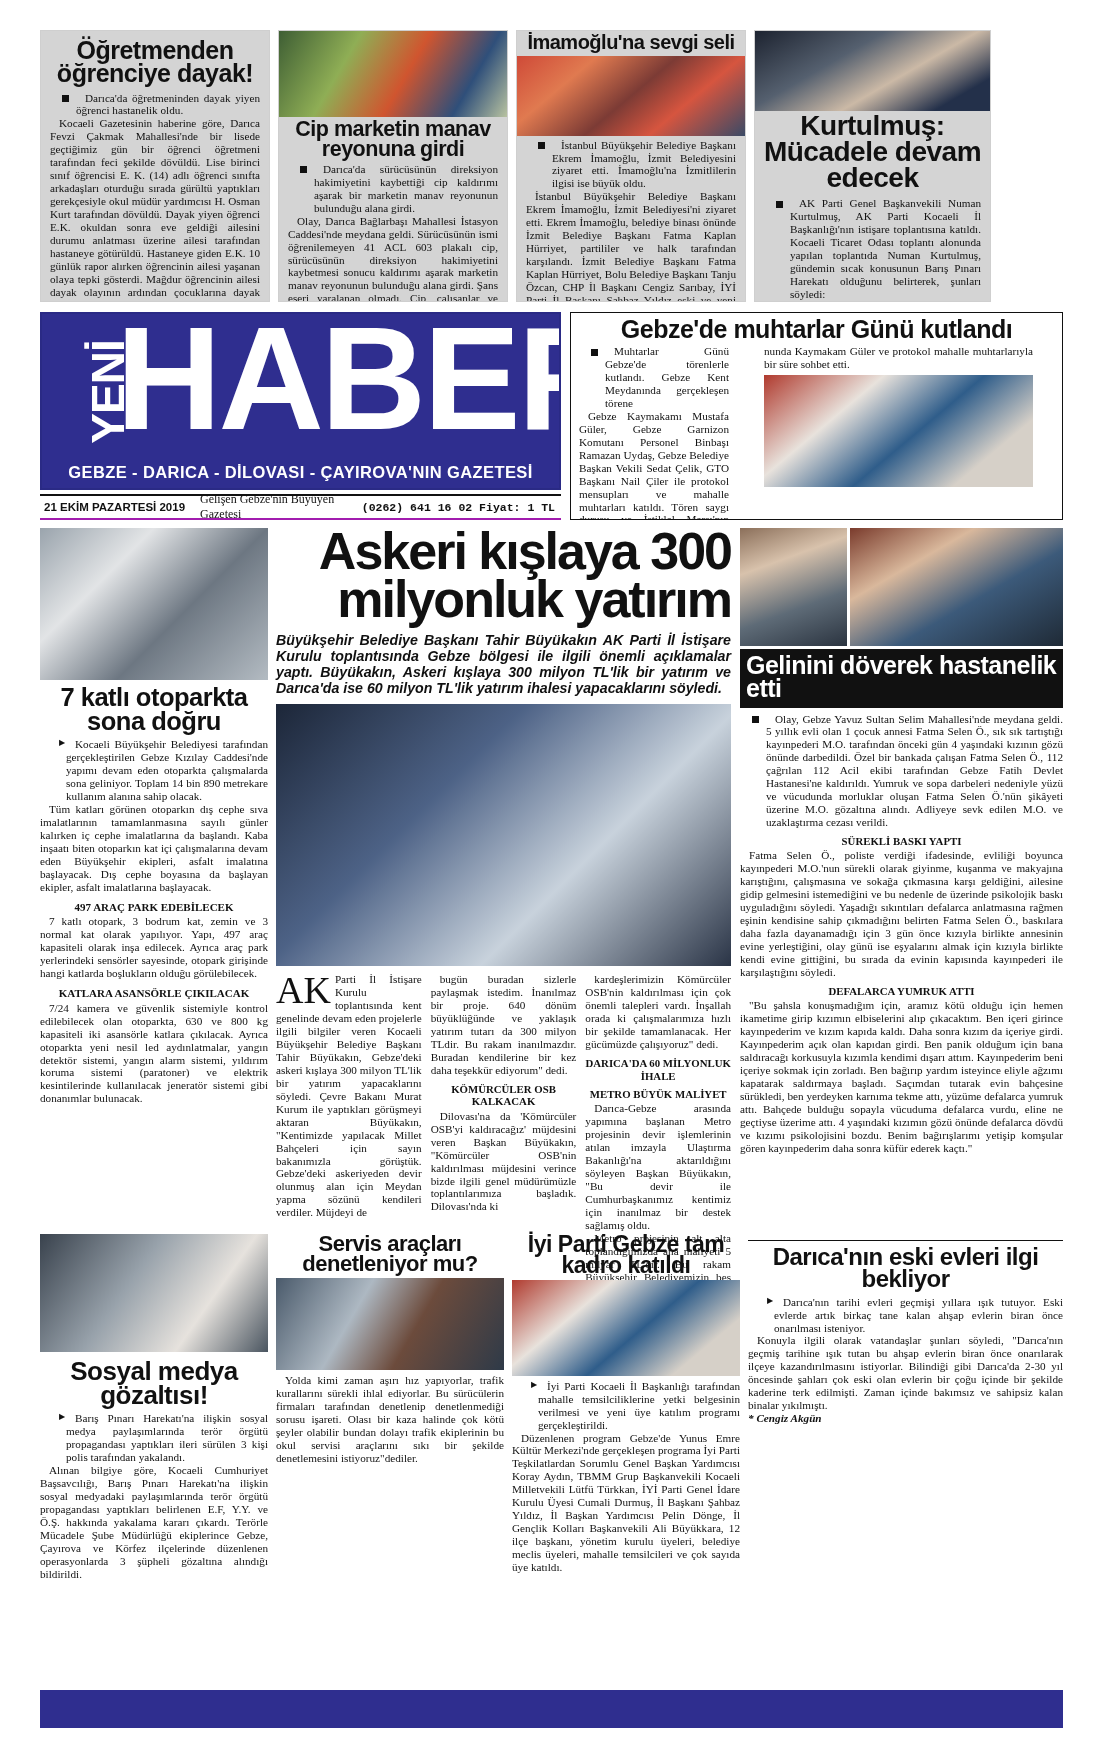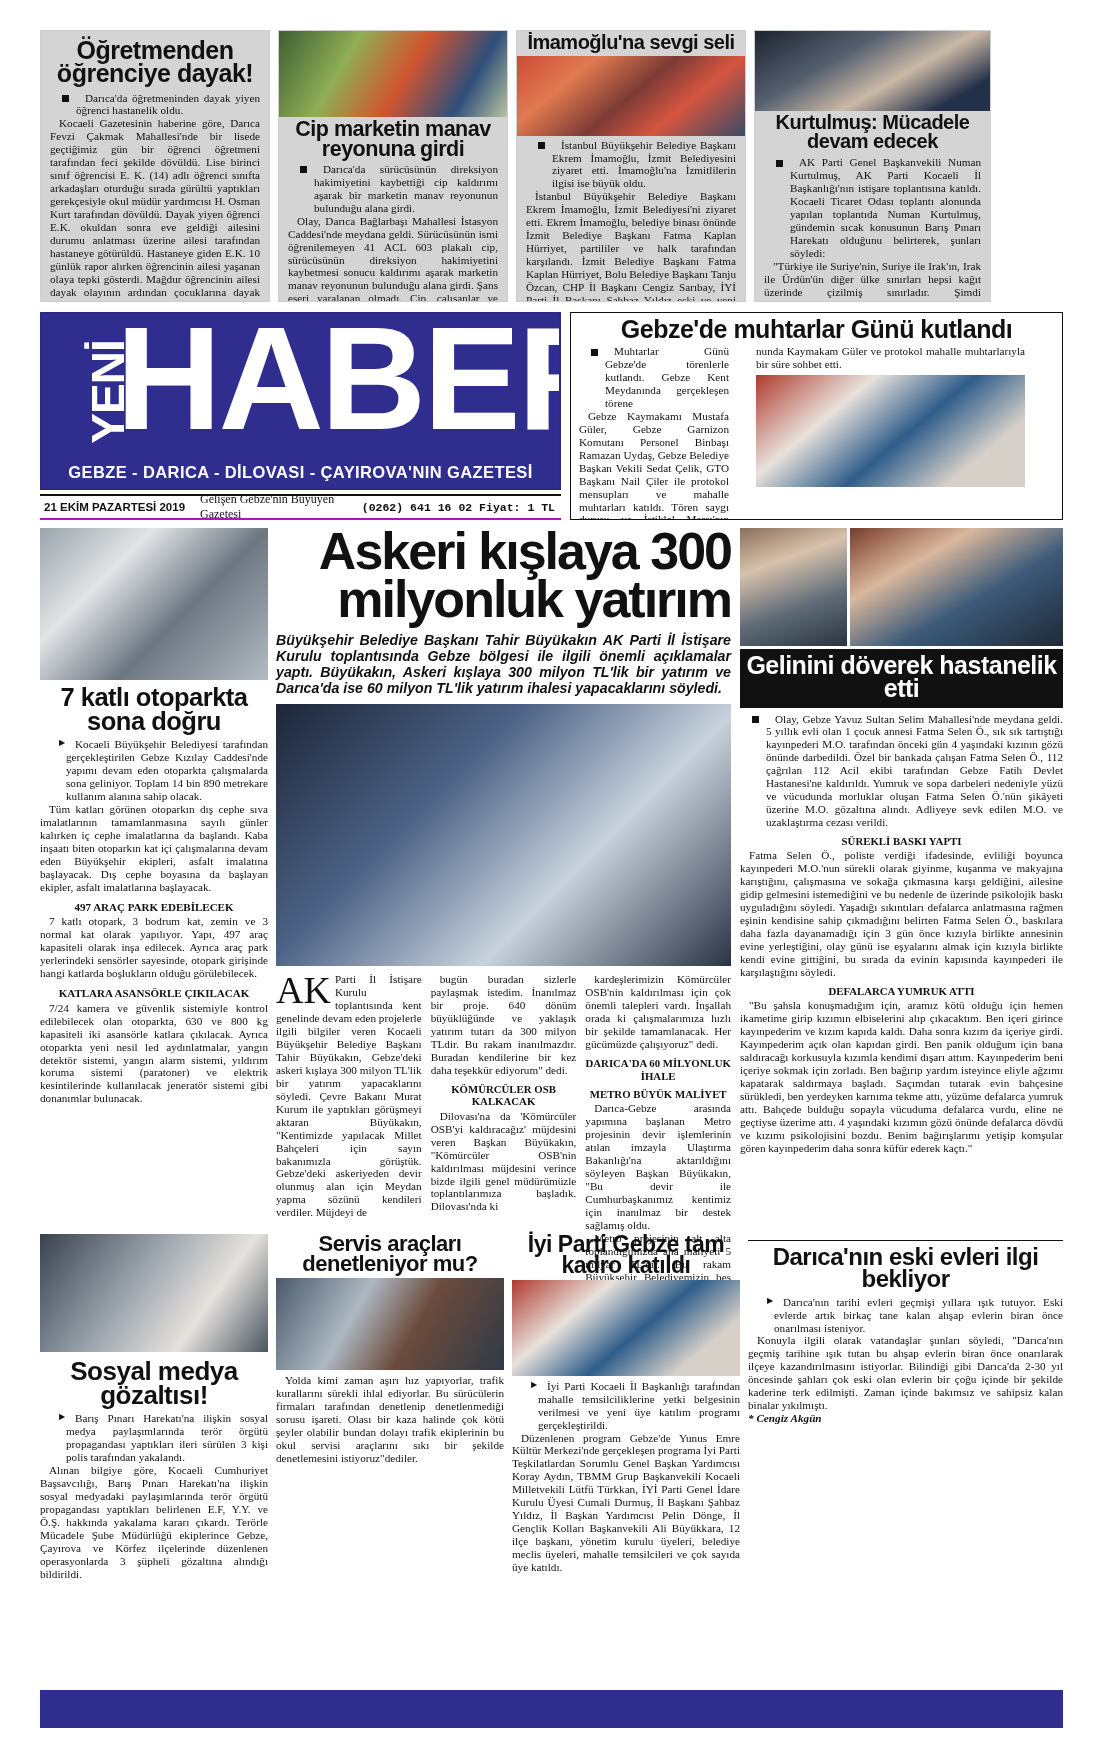--- a/index.html
+++ b/index.html
@@ -27,21 +27,21 @@
   
   .toprow { position:absolute; left:40px; top:30px; width:1023px; height:272px; display:flex; gap:8px; }
   .tcell { background:#d4d4d4; border:1px solid #cfcfcf; position:relative; overflow:hidden; }
   .t1 { width:230px; padding:8px 9px; }
   .t2 { width:230px; }
   .t3 { width:230px; padding:0; }
   .t4 { width:237px; padding:0; }
   .t1 h2 { font-size:25px; margin:0 0 6px; text-align:center; }
   .t2 h2, .t3 h2, .t4 h2 { font-size:21.5px; margin:0; text-align:center; padding:2px 6px 4px; }
   .t3 h2 { font-size:20px; }
-  .t4 h2 { font-size:20px; }
+  .t4 h2 { font-size:28px; }
 
   
   .masthead { position:absolute; left:40px; top:312px; width:521px; height:178px;
               background:#2f2e8f; border:2px solid #2a2a85; overflow:hidden; }
   .m-yeni { position:absolute; left:6px; top:18px; width:120px; height:120px;
             transform:rotate(-90deg); transform-origin:center center;
             color:#fff; font-family:"Liberation Sans", sans-serif; font-weight:bold;
             font-size:46px; line-height:120px; text-align:center; letter-spacing:-1px; }
   .m-haber { position:absolute; left:74px; top:-8px; color:#fff;
              font-family:"Liberation Sans", sans-serif; font-weight:bold;
@@ -56,21 +56,21 @@
   .dateline .d1 { font-family:"Liberation Sans", sans-serif; font-weight:bold; font-size:11.5px; padding-left:4px; width:160px; }
   .dateline .d2 { flex:1; font-size:12px; }
   .dateline .d3 { font-family:Liberation Mono, monospace; font-weight:bold; font-size:11.5px; padding-right:6px; }
 
   
   .muhtar { position:absolute; left:570px; top:312px; width:493px; height:208px;
             border:1px solid #111; padding:5px 8px 6px; overflow:hidden; }
   .muhtar h2 { font-size:25px; margin:0 0 4px; text-align:center; }
   .muhtar .cols { display:flex; gap:27px; }
   .muhtar .c1 { width:150px; }
-  .muhtar .c2 { width:269px; }
+  .muhtar .c2 { width:269px;margin-left:8px; }
   .muhtar .mphoto { width:100%; height:112px; margin-top:4px; }
 
   
   .lead-wrap { position:absolute; left:40px; top:528px; width:1023px; height:700px; }
 
   .otopark { position:absolute; left:0; top:0; width:228px; height:700px; }
   .otopark .p1 { width:100%; height:152px; }
   .otopark h2 { font-size:25.5px; margin:6px 0 5px; text-align:center; }
   .otopark h4 { font-family:"Liberation Serif", serif; font-weight:bold; font-size:11px; text-align:center; margin:7px 0 2px; }
 
@@ -82,21 +82,21 @@
   .c-cols { display:flex; gap:9px; margin-top:7px; }
   .c-cols .cc { width:146px; }
   .dropcap { float:left; font-family:"Liberation Serif", serif; font-size:38px; line-height:30px;
              font-weight:normal; padding:2px 4px 0 0; }
   .sub-h { font-family:"Liberation Serif", serif; font-weight:bold; font-size:10.8px; text-align:center; margin:6px 0 2px; }
 
   .rightwrap { position:absolute; left:700px; top:0; width:323px; height:700px; }
   .rightwrap .rphotos { display:flex; gap:3px; height:118px; }
   .rightwrap .rphotos .rp { flex:1; }
   .blkbar { background:#111; color:#fff; padding:5px 6px 7px; margin-top:3px; }
-  .blkbar h2 { font-size:25px; margin:0; text-align:center; color:#fff; }
+  .blkbar h2 { font-size:25px; margin:0; text-align:left; color:#fff; }
   .rightwrap .rcols { display:flex; gap:9px; margin-top:5px; }
 
   
   .botrow { position:absolute; left:40px; top:1234px; width:1023px; height:450px; }
   .b1 { position:absolute; left:0; top:0; width:228px; height:450px; }
   .b1 .p { width:100%; height:118px; }
   .b1 h2 { font-size:26px; margin:7px 0 5px; text-align:center; }
   .b2 { position:absolute; left:236px; top:0; width:228px; height:450px; }
   .b2 h2 { font-size:22px; margin:0 0 3px; text-align:center; }
   .b2 .p { width:100%; height:92px; margin-bottom:4px; }

